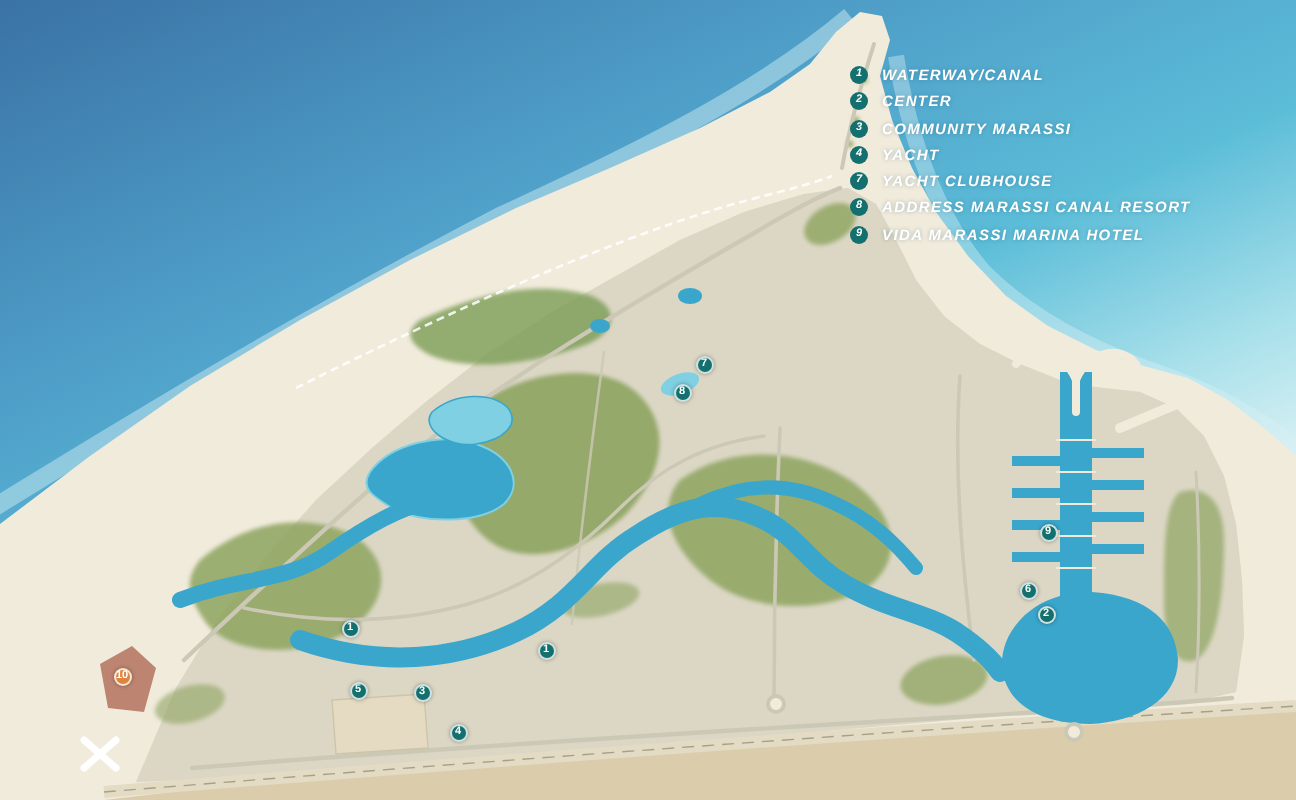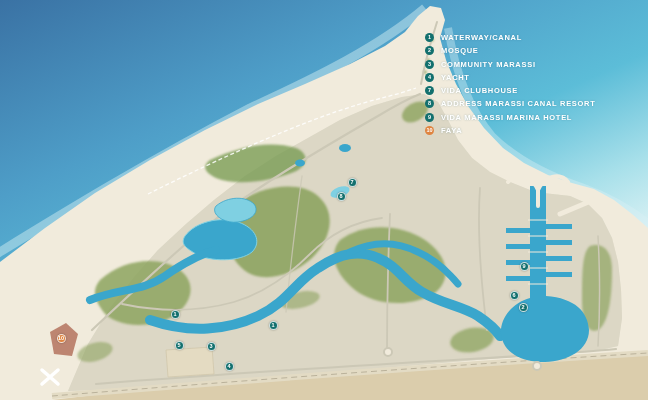--- a/index.html
+++ b/index.html
@@ -1,21 +1,21 @@
 <!DOCTYPE html>
 <html style="--sea-deep: #3a72a4; --sea-mid: #4e9ec8; --sea-turquoise: #5cbdd8; --sea-pale: #a8e0ea; --foam: #d9f1f4; --sand: #f1ebdc; --land: #dcd7c5; --land-texture: #8f9183; --greenery: #8da45f; --greenery-dark: #74984e; --lagoon: #3aa6cc; --lagoon-light: #7fd0e2; --terracotta: #b97f6a; --road: #ccc8b6; --highway: #e3dbc4; --desert: #dbcdac; --marker: #13706e; --marker-accent: #df8440; --marker-text: #ffffff;"><head>
 <meta charset="utf-8">
 <style>
   html,body{margin:0;padding:0;background:#222;}
   #stage{position:relative;width:648px;height:400px;overflow:hidden;
          font-family:"Liberation Sans",sans-serif;}
   #map-art{position:absolute;inset:0;display:block;}
   
   #legend{position:absolute;left:425px;top:33px;display:flex;flex-direction:column;}
-  .legend-row{display:flex;align-items:flex-start;gap:7px;margin-bottom:4.3px;height:9px;}
+  .legend-row{display:flex;align-items:flex-start;gap:7px;margin-bottom:4.3px;height:9px;font-style:italic;}
   .legend-dot,.map-marker{border-radius:50%;color:var(--marker-text,#fff);
         display:flex;align-items:center;justify-content:center;
         font-weight:bold;box-sizing:border-box;flex:0 0 auto;}
   .legend-dot{width:9px;height:9px;background:var(--marker,#13706e);font-size:5.5px;line-height:9px;}
   .legend-dot.accent{background:var(--marker-accent,#df8440);}
   .legend-label{font-size:7.5px;letter-spacing:.7px;font-weight:bold;color:#fff;
         white-space:nowrap;text-shadow:0 0 2px rgba(20,80,100,.35);}
   
   .map-marker{position:absolute;width:9px;height:9px;background:var(--marker,#13706e);
         font-size:5.5px;border:1px solid rgba(255,255,255,.8);
@@ -141,45 +141,41 @@
     </g>
   </svg>
 
   <div id="legend">
       <div class="legend-row">
         <span class="legend-dot">1</span>
         <span class="legend-label">WATERWAY/CANAL</span>
       </div>
       <div class="legend-row">
         <span class="legend-dot">2</span>
-        <span class="legend-label">MOSQUE</span>
+        <span class="legend-label">CENTER</span>
       </div>
       <div class="legend-row">
         <span class="legend-dot">3</span>
         <span class="legend-label">COMMUNITY MARASSI</span>
       </div>
       <div class="legend-row">
         <span class="legend-dot">4</span>
         <span class="legend-label">YACHT</span>
       </div>
       <div class="legend-row">
         <span class="legend-dot">7</span>
-        <span class="legend-label">VIDA CLUBHOUSE</span>
+        <span class="legend-label">YACHT CLUBHOUSE</span>
       </div>
       <div class="legend-row">
         <span class="legend-dot">8</span>
         <span class="legend-label">ADDRESS MARASSI CANAL RESORT</span>
       </div>
       <div class="legend-row">
         <span class="legend-dot">9</span>
         <span class="legend-label">VIDA MARASSI MARINA HOTEL</span>
-      </div>
-      <div class="legend-row">
-        <span class="legend-dot accent">10</span>
-        <span class="legend-label">FAYA</span>
       </div>
     </div>
 
   <div id="markers">
       <div class="map-marker" style="left: 170.5px; top: 309.5px;">1</div>
       <div class="map-marker" style="left: 268.5px; top: 320.5px;">1</div>
       <div class="map-marker" style="left: 174.5px; top: 340.5px;">5</div>
       <div class="map-marker" style="left: 206.5px; top: 341.5px;">3</div>
       <div class="map-marker" style="left: 224.5px; top: 361.5px;">4</div>
       <div class="map-marker accent" style="left: 56.5px; top: 333.5px;">10</div>

